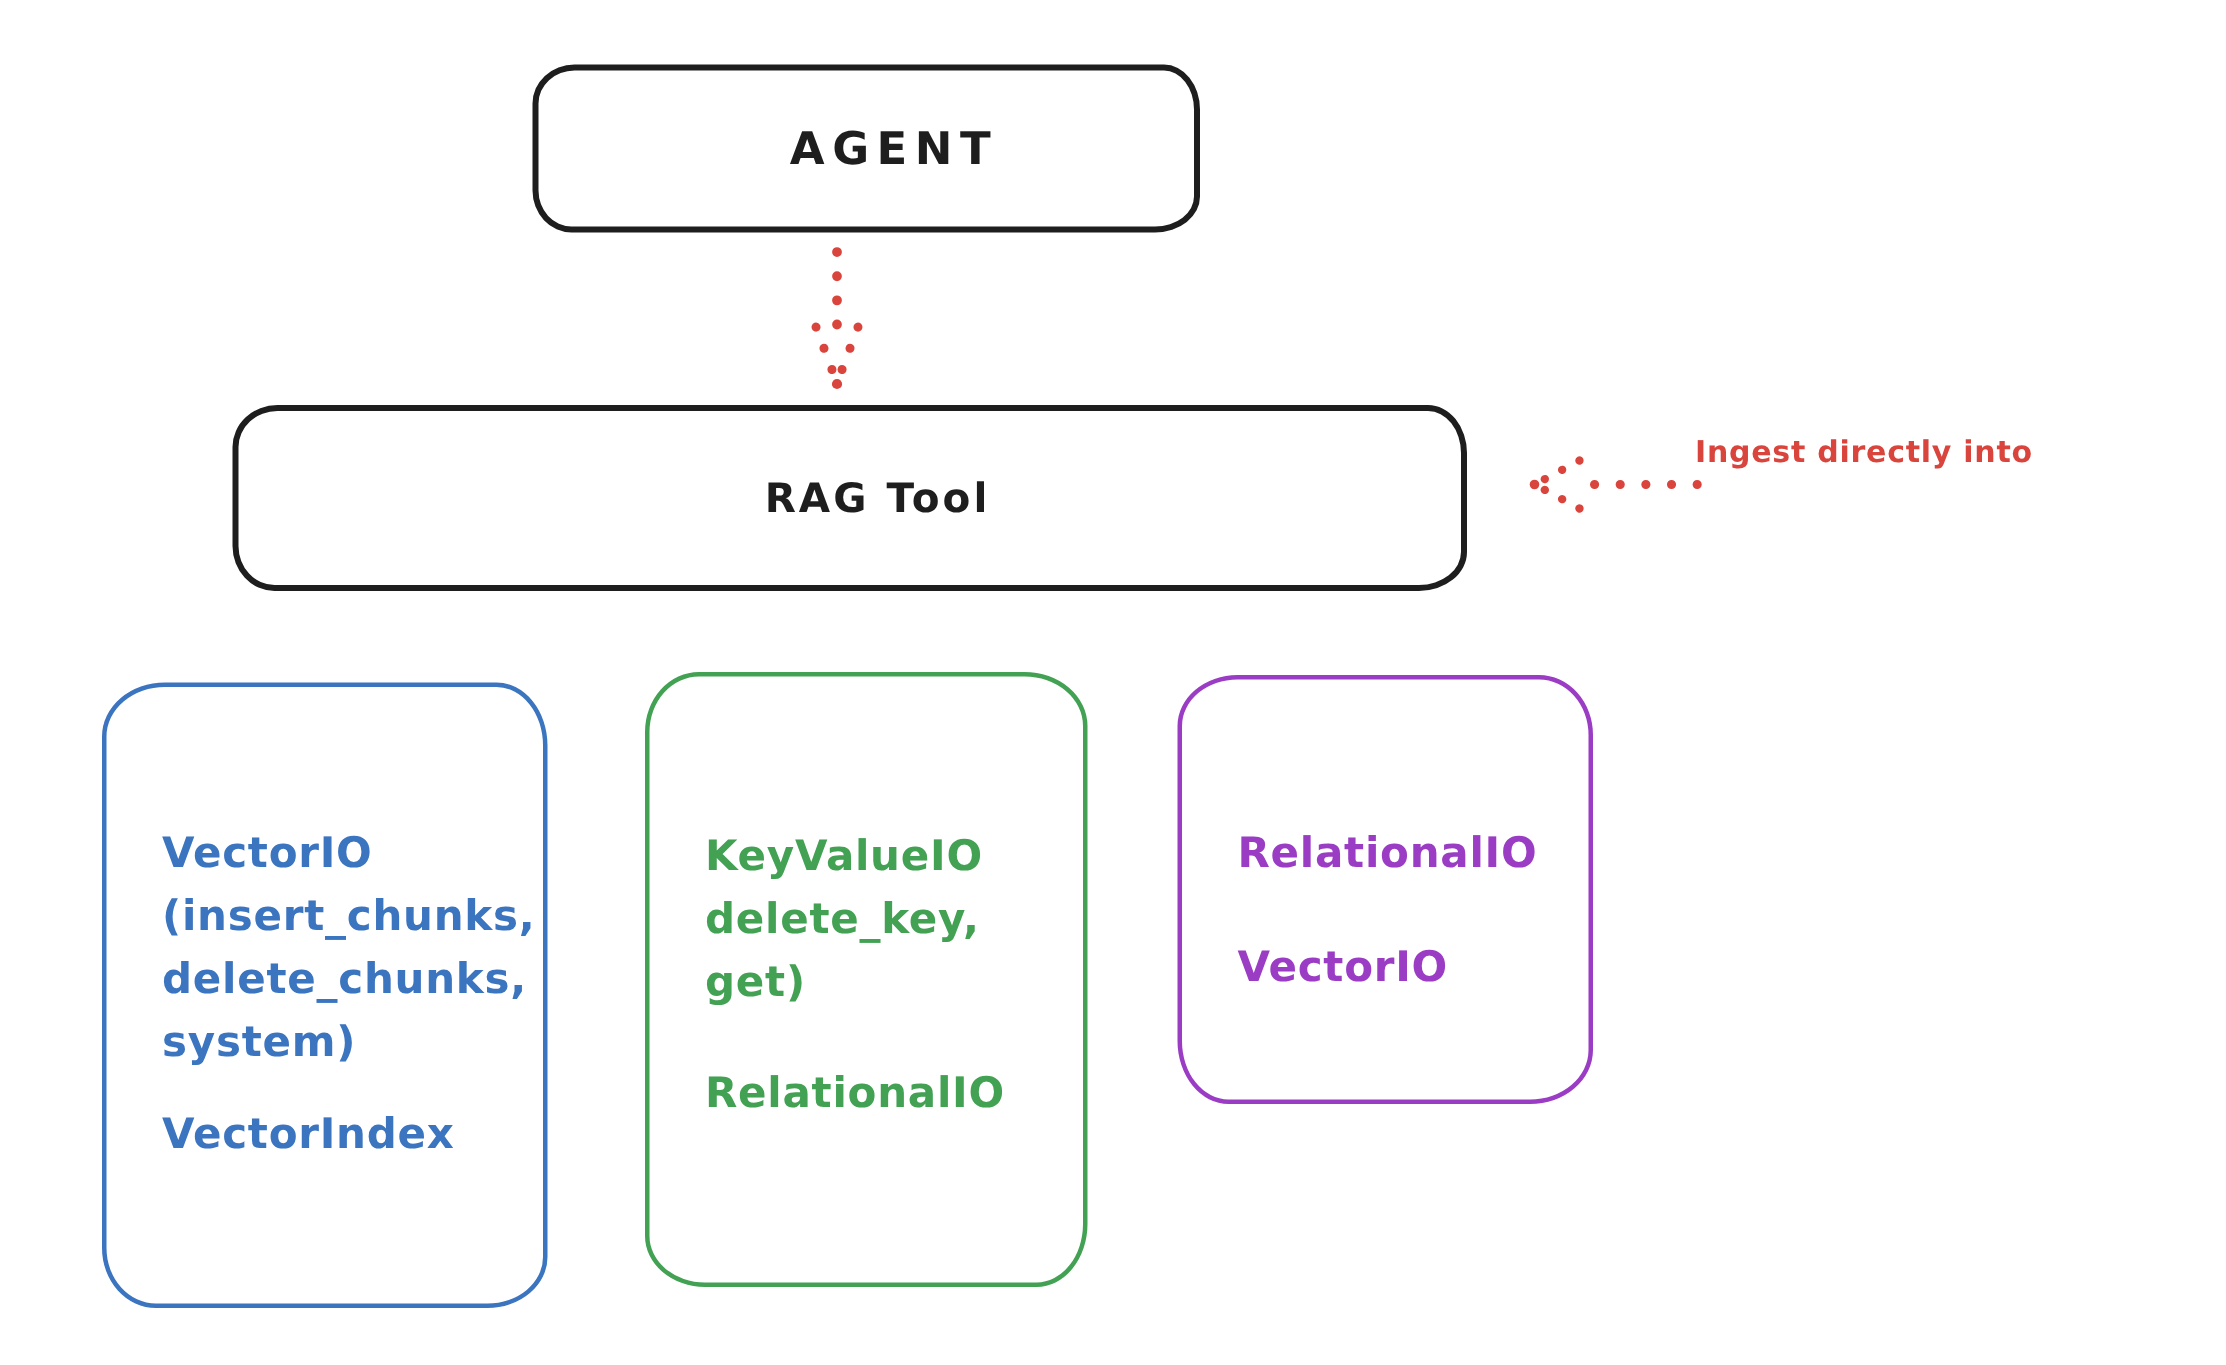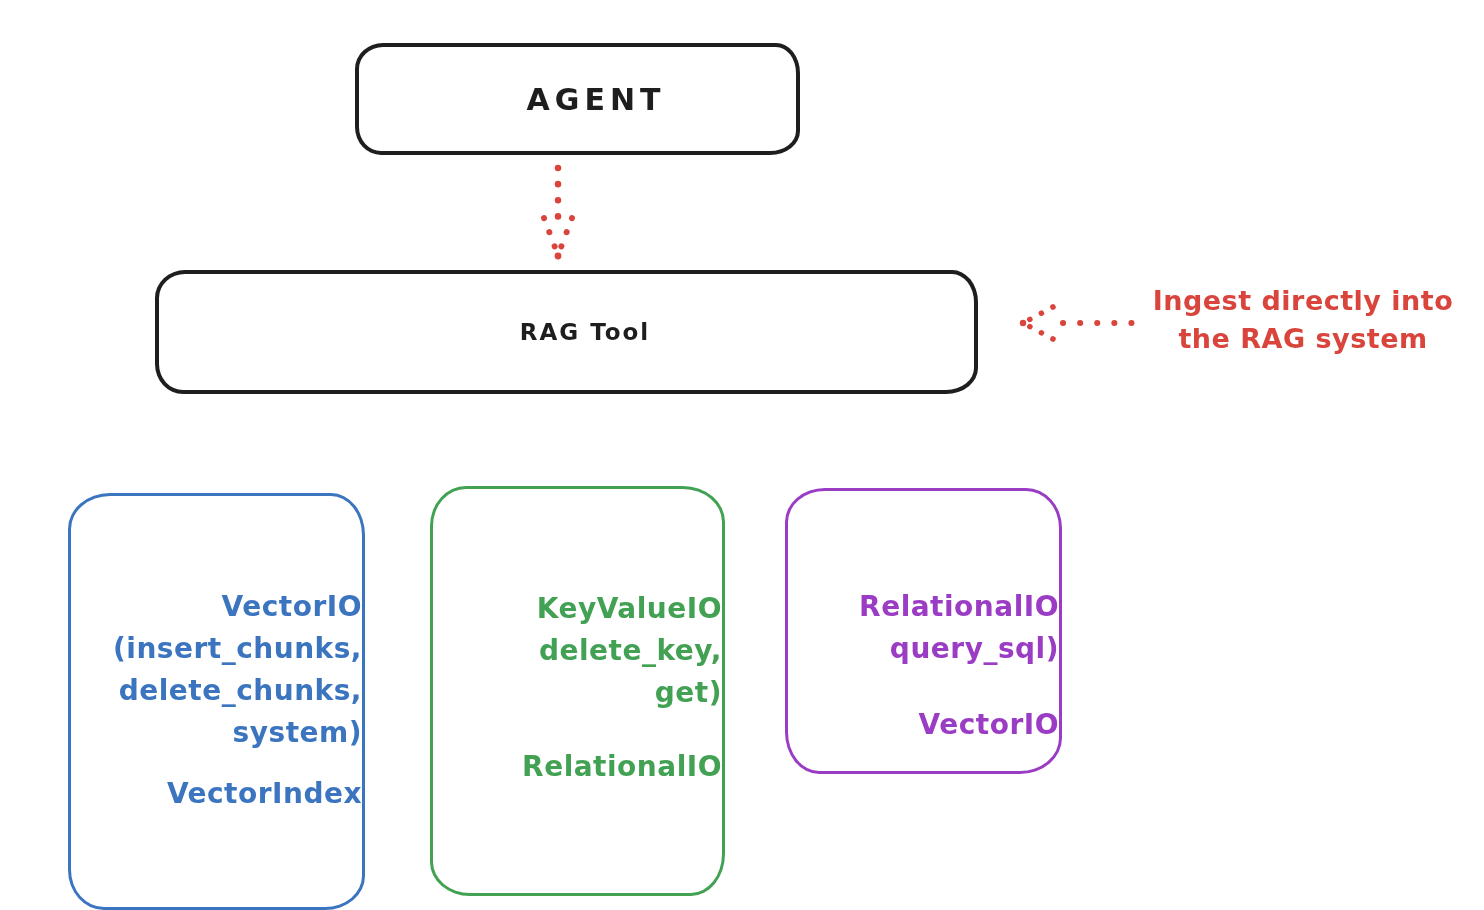--- a/index.html
+++ b/index.html
@@ -32,31 +32,30 @@
     color: #1e1e1e;
     font-size: 30px;
     letter-spacing: 5px;
   }
   
   .rag {
     left: 155px; top: 270px; width: 823px; height: 124px;
     border: 4px solid #1e1e1e;
     border-radius: 30px 26px 32px 28px / 28px 32px 26px 30px;
     color: #1e1e1e;
-    font-size: 23px;
+    font-size: 27px;
     letter-spacing: 2px;
   }
   
   .io {
     display: block;
-    text-align: right;
+    text-align: left;
     font-size: 28px;
     line-height: 42px;
     letter-spacing: 0.5px;
-    margin-top: 38px;
   }
   .io .index-label { font-size: 28px; }
   .io-vector {
     left: 68px; top: 455px; width: 297px; height: 417px;
     border: 3.5px solid #3b74bf;
     border-radius: 42px 34px 40px 36px / 36px 42px 34px 40px;
     color: #3b74bf;
     padding-top: 90px;
   }
   .io-vector .index-label { margin-top: 19px; }
@@ -77,23 +76,23 @@
   }
   .io-relational .index-label { margin-top: 34px; }
 
   .arrow { position: absolute; }
   .arrow-down { left: 520px; top: 160px; }
   .arrow-left { left: 1015px; top: 295px; }
 
   .annotation {
     position: absolute;
     left: 1130px; top: 282px; width: 346px;
-    text-align: center;
+    text-align: left;
     color: #d9453c;
-    font-size: 27px;
+    font-size: 20px;
     line-height: 38px;
     letter-spacing: 0.5px;
   }
 </style>
 </head>
 <body>
 
 <div class="canvas">
 
   <div class="box agent">
@@ -113,21 +112,20 @@
 
   <svg class="arrow arrow-left" width="125" height="56" viewBox="0 0 125 56" fill="none">
     <line x1="48" y1="28" x2="120" y2="28" stroke="#d9453c" stroke-width="6" stroke-linecap="round" stroke-dasharray="0.1 17"></line>
     <line x1="38" y1="12" x2="10" y2="27" stroke="#d9453c" stroke-width="5.5" stroke-linecap="round" stroke-dasharray="0.1 13"></line>
     <line x1="38" y1="44" x2="10" y2="29" stroke="#d9453c" stroke-width="5.5" stroke-linecap="round" stroke-dasharray="0.1 13"></line>
     <circle cx="8" cy="28" r="3.2" fill="#d9453c"></circle>
   </svg>
 
   <div class="annotation">
     <div>Ingest directly into</div>
-    <div>the RAG system</div>
   </div>
 
   <div class="box io io-vector">
     <div class="methods">
       <div>VectorIO</div>
       <div>(insert_chunks,</div>
       <div>delete_chunks,</div>
       <div>system)</div>
     </div>
     <div class="index-label">VectorIndex</div>
@@ -137,18 +135,17 @@
     <div class="methods">
       <div>KeyValueIO</div>
       <div>delete_key, get)</div>
     </div>
     <div class="index-label">RelationalIO</div>
   </div>
 
   <div class="box io io-relational">
     <div class="methods">
       <div>RelationalIO</div>
-      <div>query_sql)</div>
     </div>
     <div class="index-label">VectorIO</div>
   </div>
 
 </div>
 
 </body></html>

